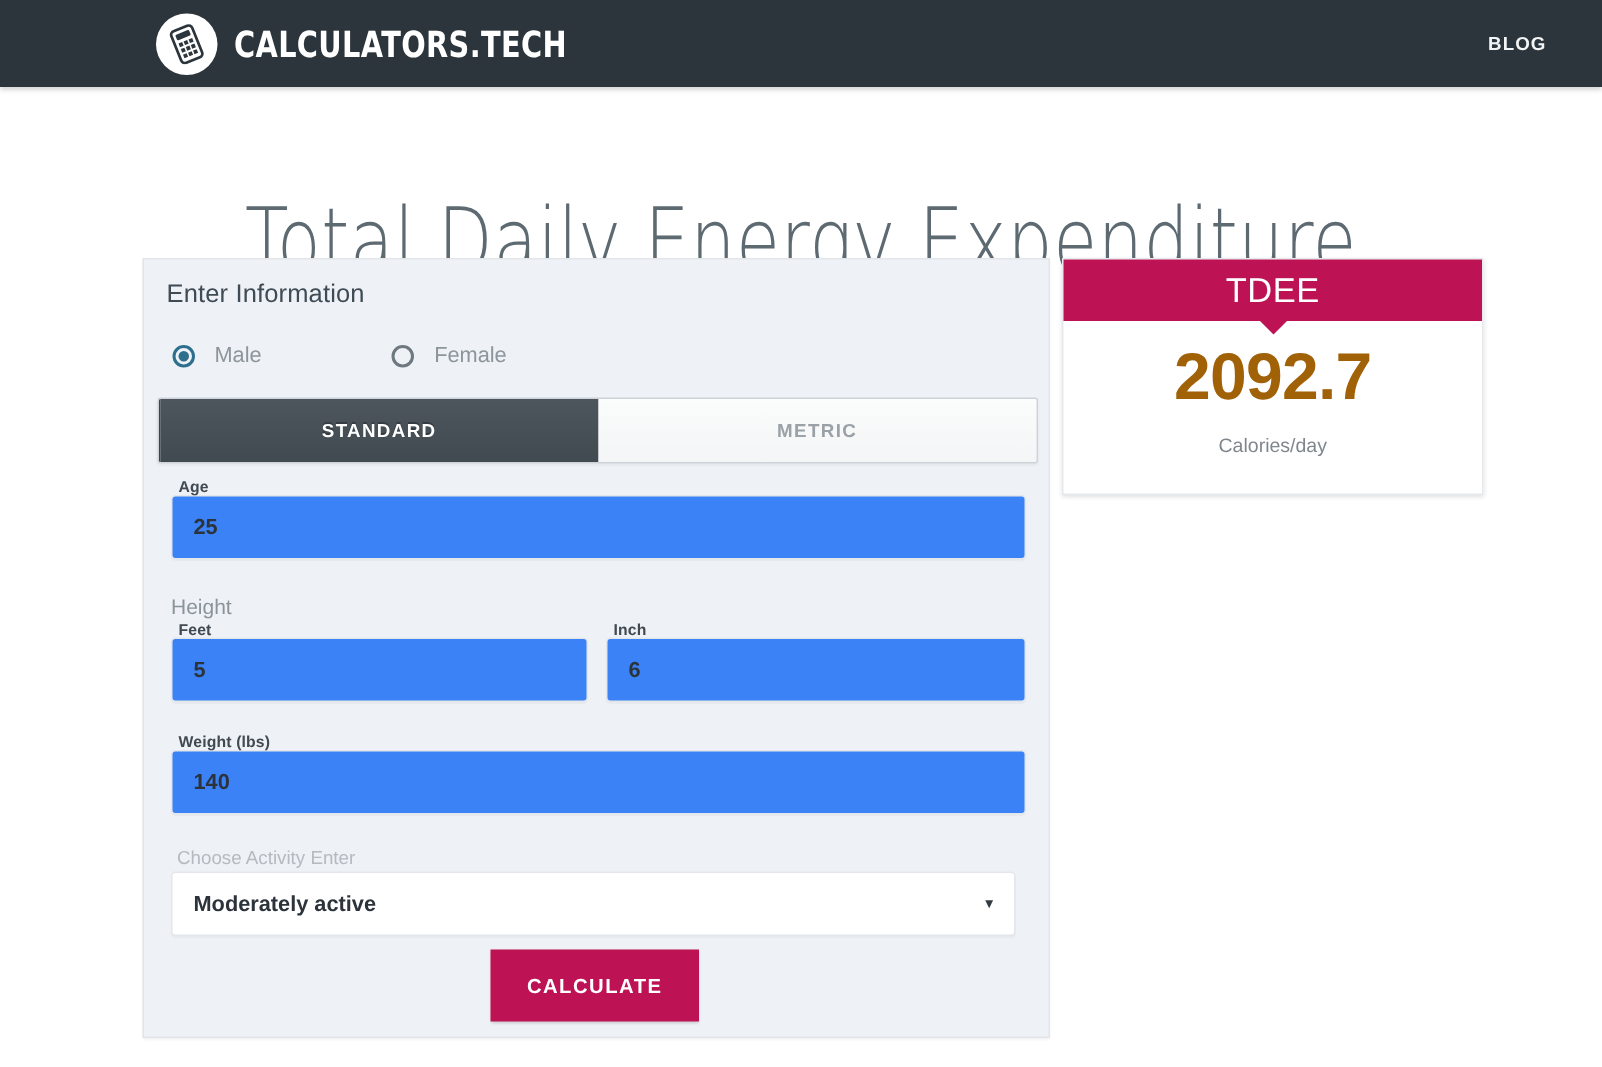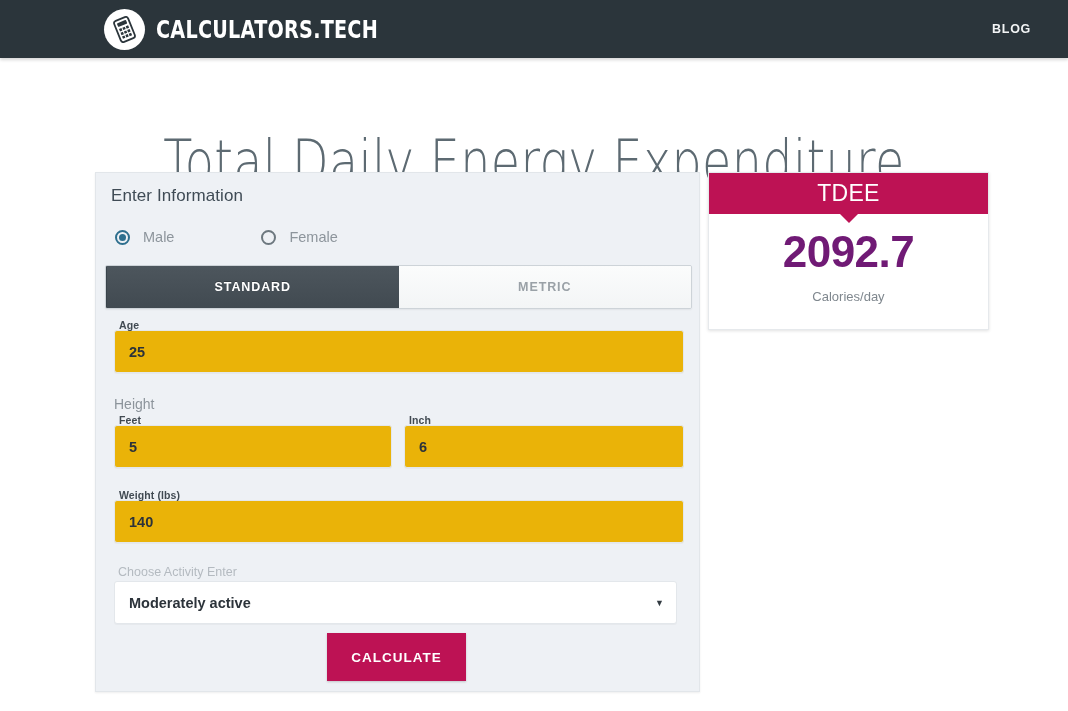--- a/index.html
+++ b/index.html
@@ -139,21 +139,21 @@
   
   .field { position: absolute; }
   .field-label {
     position: absolute; top: -11px; left: 5px;
     font-size: 10.5px; font-weight: bold; color: #414a52;
     letter-spacing: 0.1px;
     z-index: 2;
   }
   .field-input {
     width: 100%; height: 43px;
-    background: #eab308;
+    background: #3b82f6;
     border: 1px solid #e3e7eb;
     border-radius: 3px;
     padding: 0 14px;
     font-size: 14.5px; font-weight: bold;
     color: #2c333a;
     font-family: "Liberation Sans", sans-serif;
     box-shadow: 0 1px 1px rgba(0,0,0,0.035);
     outline: none;
   }
   .group-caption {
@@ -222,21 +222,21 @@
     width: 0; height: 0;
     border-left: 9px solid transparent;
     border-right: 9px solid transparent;
     border-top: 9px solid #bd1254;
   }
   .result-value {
     text-align: center;
     margin-top: 13px;
     font-size: 44px;
     font-weight: bold;
-    color: #701a75;
+    color: #a16207;
     letter-spacing: -0.5px;
   }
   .result-unit {
     text-align: center;
     margin-top: 12px;
     font-size: 13px;
     color: #7f878e;
   }
 </style>
 </head>

